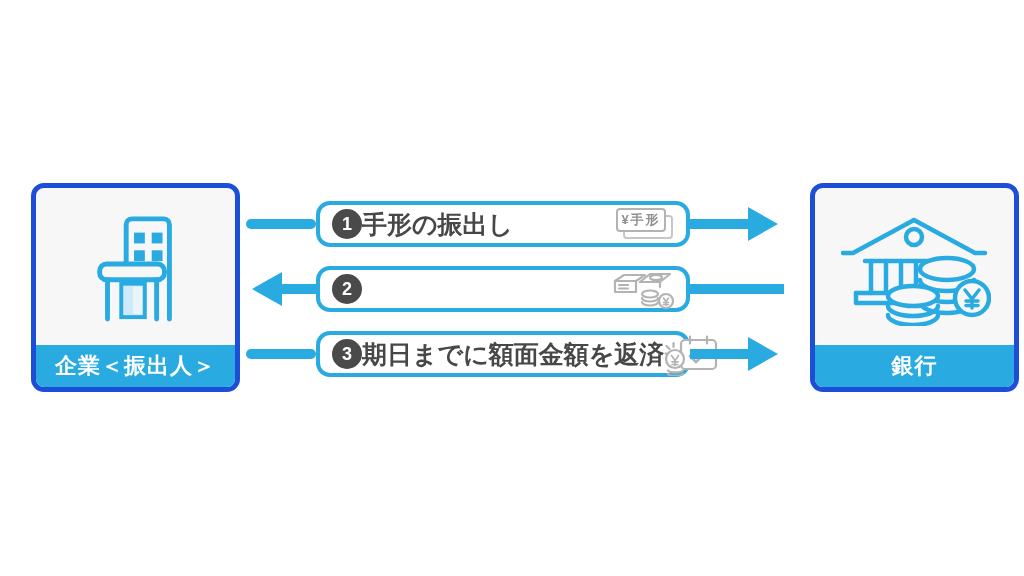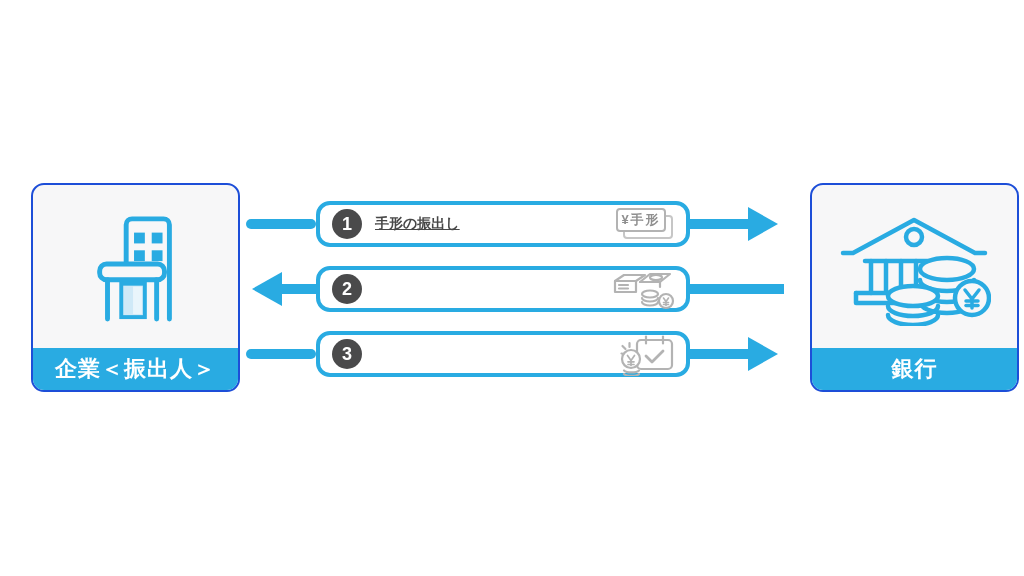--- a/index.html
+++ b/index.html
@@ -3,21 +3,21 @@
 <meta charset="utf-8">
 <style>
   html,body{margin:0;padding:0;background:#fff;}
   .canvas{
     position:relative;width:1024px;height:576px;background:#ffffff;overflow:hidden;
     font-family:"Liberation Sans","DejaVu Sans",sans-serif;
   }
   
   .entity-card{
     position:absolute;top:183px;width:209px;height:209px;box-sizing:border-box;
-    border:2px solid #1d4ed8;border-radius:13px;background:#F7F7F8;overflow:hidden;
+    border:5px solid #1d4ed8;border-radius:13px;background:#F7F7F8;overflow:hidden;
   }
   .entity-card.left{left:31px;}
   .entity-card.right{left:782px;margin-left:28px;}
   .entity-icon-area{
     position:absolute;left:0;right:0;top:0;bottom:42px;
     display:flex;align-items:center;justify-content:center;
   }
   .entity-label-bar{
     position:absolute;left:0;right:0;bottom:0;height:42px;background:#29ABE2;
     display:flex;align-items:center;justify-content:center;
@@ -28,21 +28,21 @@
     position:absolute;left:316px;width:374px;height:46px;box-sizing:border-box;
     border:4px solid #29ABE2;border-radius:14px;background:#ffffff;
     display:flex;align-items:center;padding:0 10px 0 12px;
   }
   .step-1{top:201px;} .step-2{top:266px;} .step-3{top:331px;}
   .step-badge{
     flex:0 0 auto;width:30px;height:30px;border-radius:50%;background:#4A4A4B;
     color:#fff;font-weight:bold;font-size:18px;display:flex;align-items:center;justify-content:center;
   }
   .step-label{
-    margin-left:13px;font-weight:bold;font-size:14px;color:#474747;white-space:nowrap;text-decoration:underline;
+    font-weight:bold;font-size:25px;color:#474747;white-space:nowrap;
   }
   .step-icon{flex:0 0 auto;margin-left:auto;display:flex;align-items:center;}
   
   .bill-stack{position:relative;width:60px;height:33px;}
   .bill-sheet{
     position:absolute;width:50px;height:24px;background:#fff;box-sizing:border-box;
     border:2px solid #B3B3B3;border-radius:4px;
   }
   .bill-sheet.back{left:7px;top:7px;border-color:#C6C6C6;}
   .bill-sheet.front{left:0;top:0;display:flex;align-items:center;justify-content:center;
@@ -151,20 +151,21 @@
           <path d="M54 33.5 v4"></path>
           <path d="M51.5 34.5 h5"></path>
           <path d="M51.5 36.5 h5"></path>
         </g>
       </svg>
     </div>
   </div>
 
   <div class="step-pill step-3">
     <div class="step-badge">3</div>
+    <div class="step-label">期日までに額面金額を返済</div>
     <div class="step-icon">
       <svg width="56" height="43" viewBox="0 0 56 43">
         <g fill="none" stroke="#B3B3B3" stroke-width="2.2" stroke-linecap="round" stroke-linejoin="round">
           <rect x="17" y="7" width="35" height="29" rx="4" fill="#fff"></rect>
           <path d="M26 3.5 v7"></path>
           <path d="M43 3.5 v7"></path>
           <path d="M26 23 l6 6 l11 -11" stroke-width="2.8"></path>
           <path d="M2.5 13 l3 3"></path>
           <path d="M9.5 10 v4"></path>
           <path d="M1.5 20.5 l4 0.8"></path>

